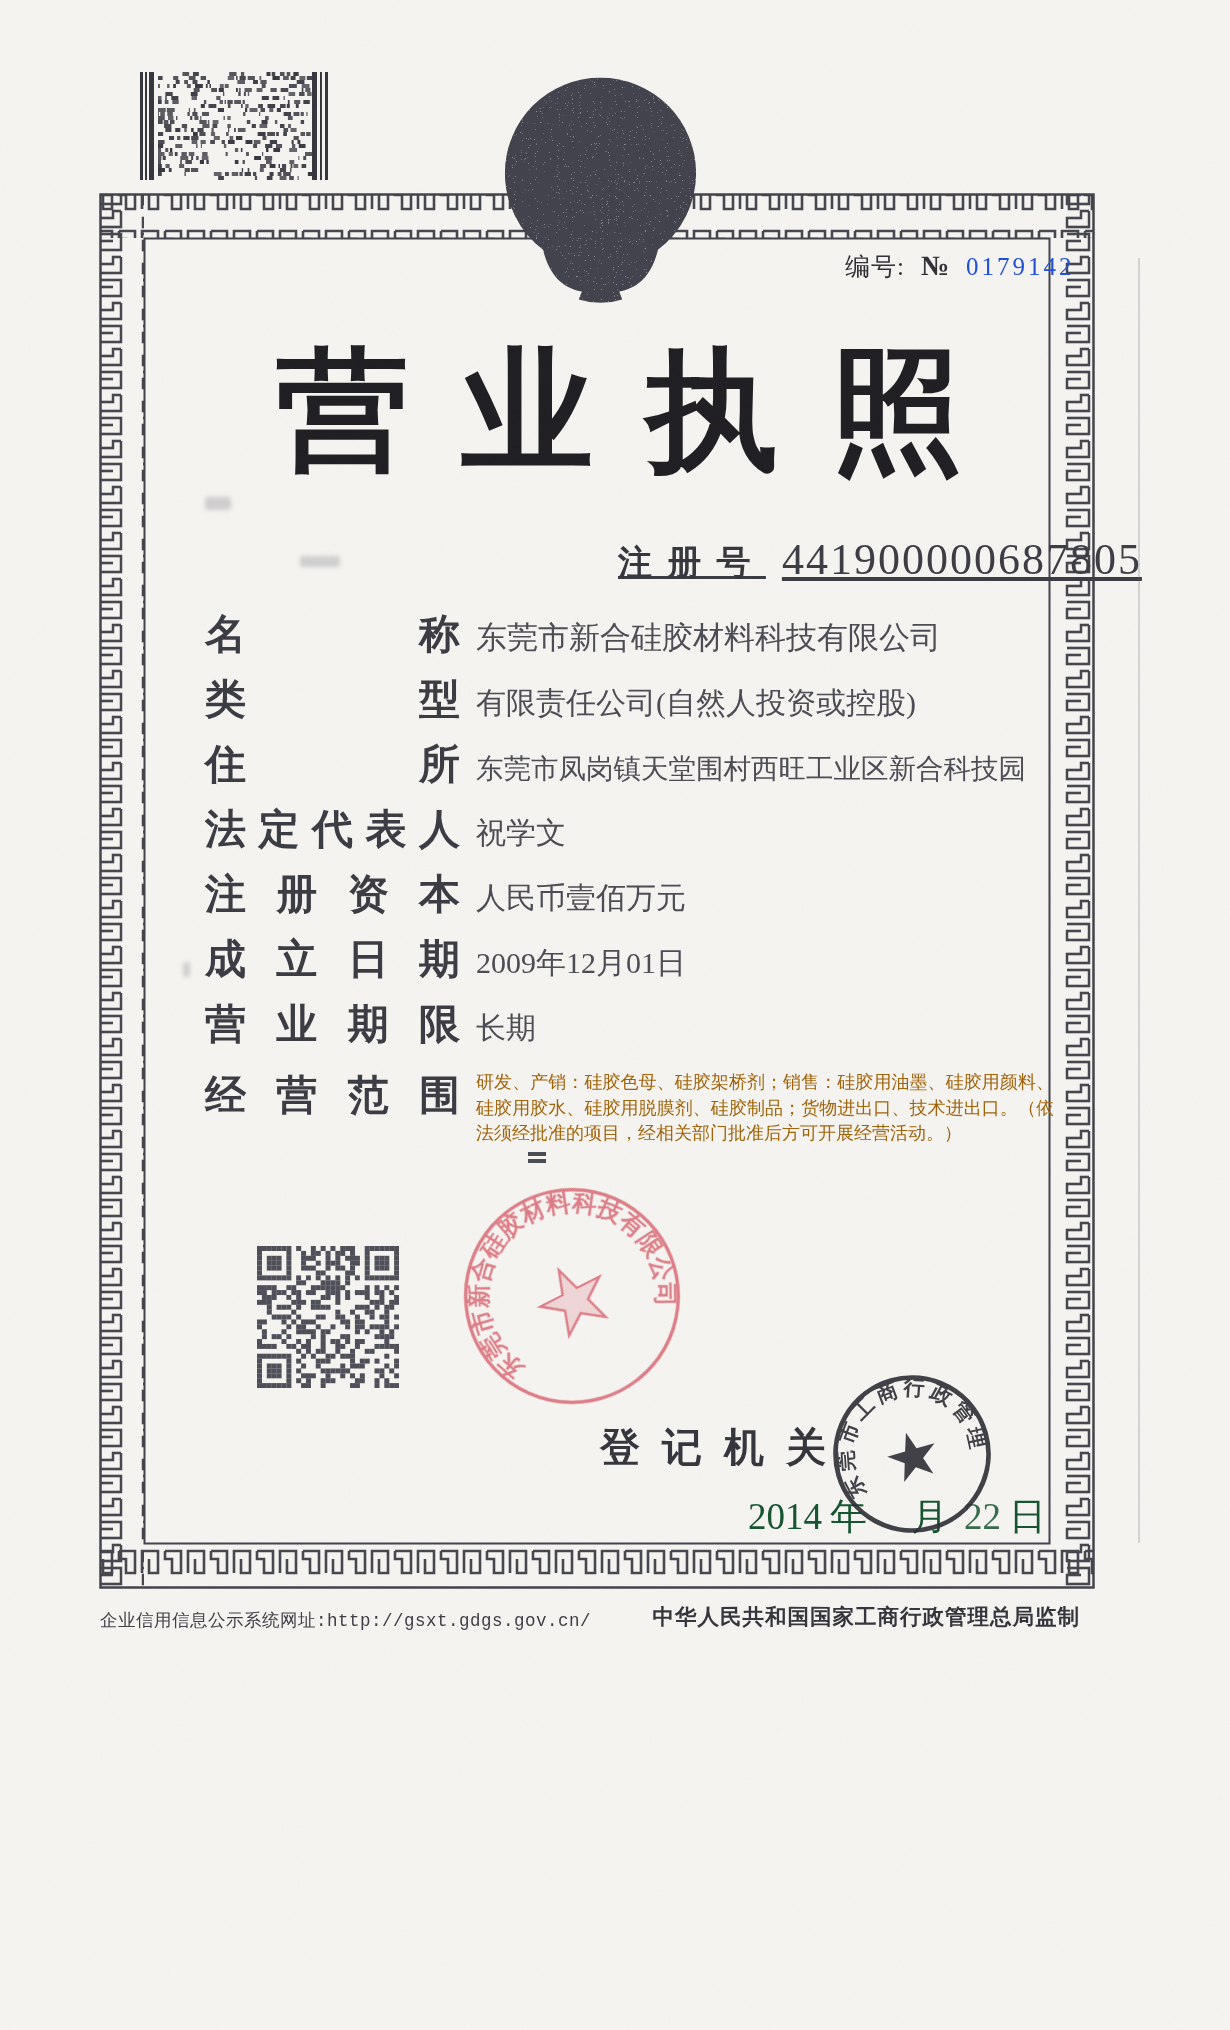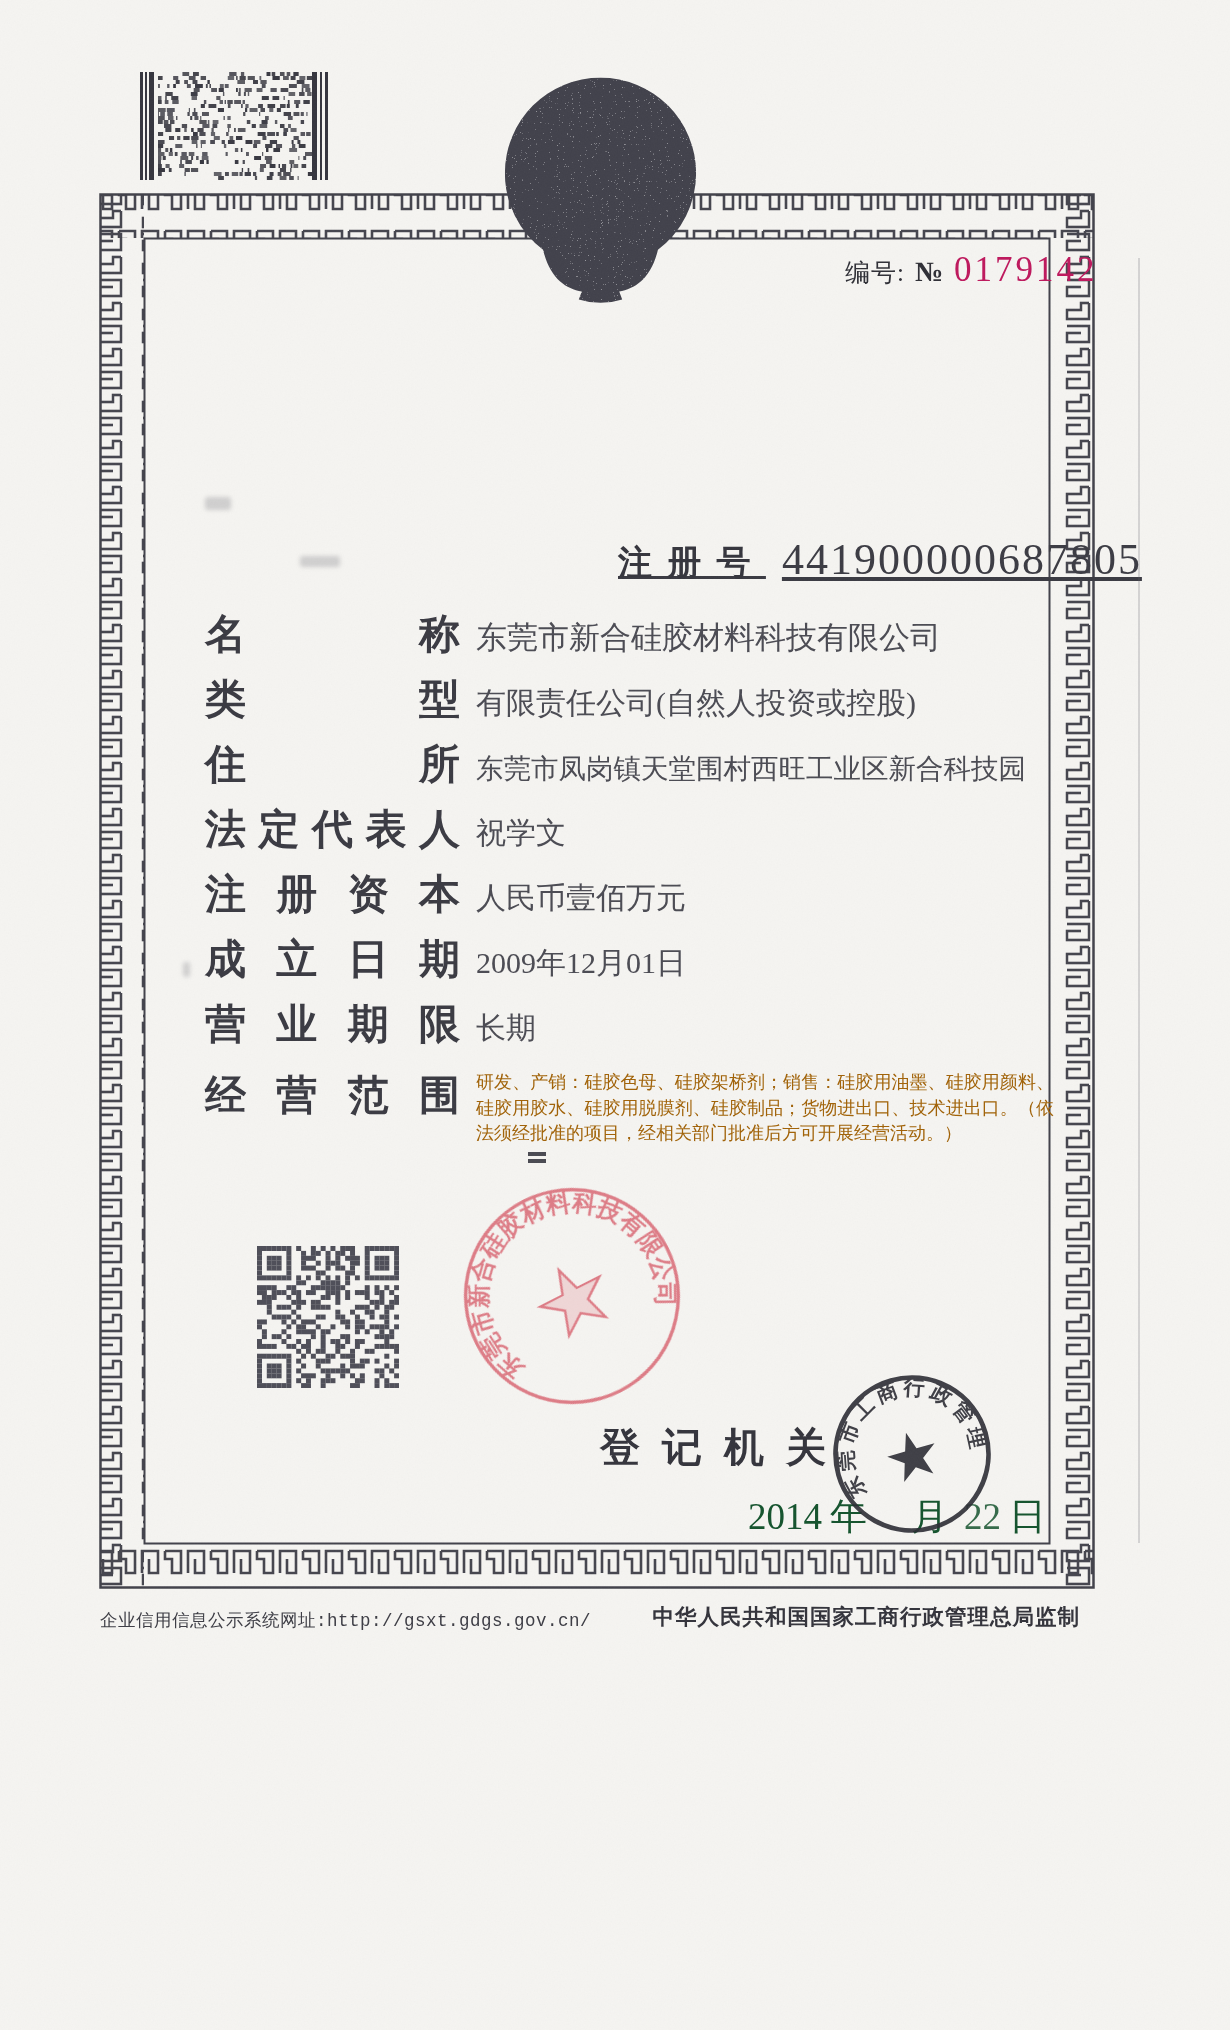--- a/index.html
+++ b/index.html
@@ -6,23 +6,23 @@
   .page{position:relative;width:1230px;height:2030px;background:#f5f4f1;overflow:hidden;
         font-family:"Liberation Serif",serif;color:#3a3a42;}
   
   .barcode{position:absolute;left:140px;top:70px;width:188px;height:114px;}
   
   .emblem{position:absolute;left:497px;top:74px;width:207px;height:230px;}
   
   .frame{position:absolute;left:0;top:0;}
   
   .serial{position:absolute;left:845px;top:250px;font-size:25px;color:#2f2f36;
-          display:flex;align-items:baseline;gap:10px;letter-spacing:1px;}
+          display:flex;align-items:baseline;gap:16px;letter-spacing:1px;}
   .serial .nosym{font-weight:800;font-size:28px;}
-  .serial .num{font-size:35px;letter-spacing:3px;color:#be185d;}
+  .serial .num{font-size:25px;letter-spacing:3px;color:#1d4ed8;}
   
   .title{position:absolute;left:142px;top:342px;width:908px;text-align:center;
          font-family:"Liberation Sans",sans-serif;font-weight:900;font-size:132px;
          letter-spacing:.40em;padding-left:50px;color:#1d1d22;line-height:1.05;}
   
   .regline{position:absolute;left:618px;top:534px;display:flex;align-items:baseline;gap:16px;text-decoration:underline;}
   .regline .rlabel{font-size:34px;font-weight:600;letter-spacing:.45em;color:#35353d;}
   .regline .rnum{font-size:44px;color:#3b3b43;letter-spacing:2px;}
   
   .fields{position:absolute;left:205px;top:607px;width:850px;}
@@ -392,20 +392,21 @@
       </g>
     </svg>
   </div>
 
   <div class="serial">
     <span>编号:</span>
     <span class="nosym">№</span>
     <span class="num">0179142</span>
   </div>
 
+  <div class="title">营业执照</div>
 
   <div class="regline">
     <span class="rlabel">注册号</span>
     <span class="rnum">441900000687805</span>
   </div>
 
   <div class="fields" id="fields">
       <div class="frow">
         <div class="flabel">
           <span>名</span>

